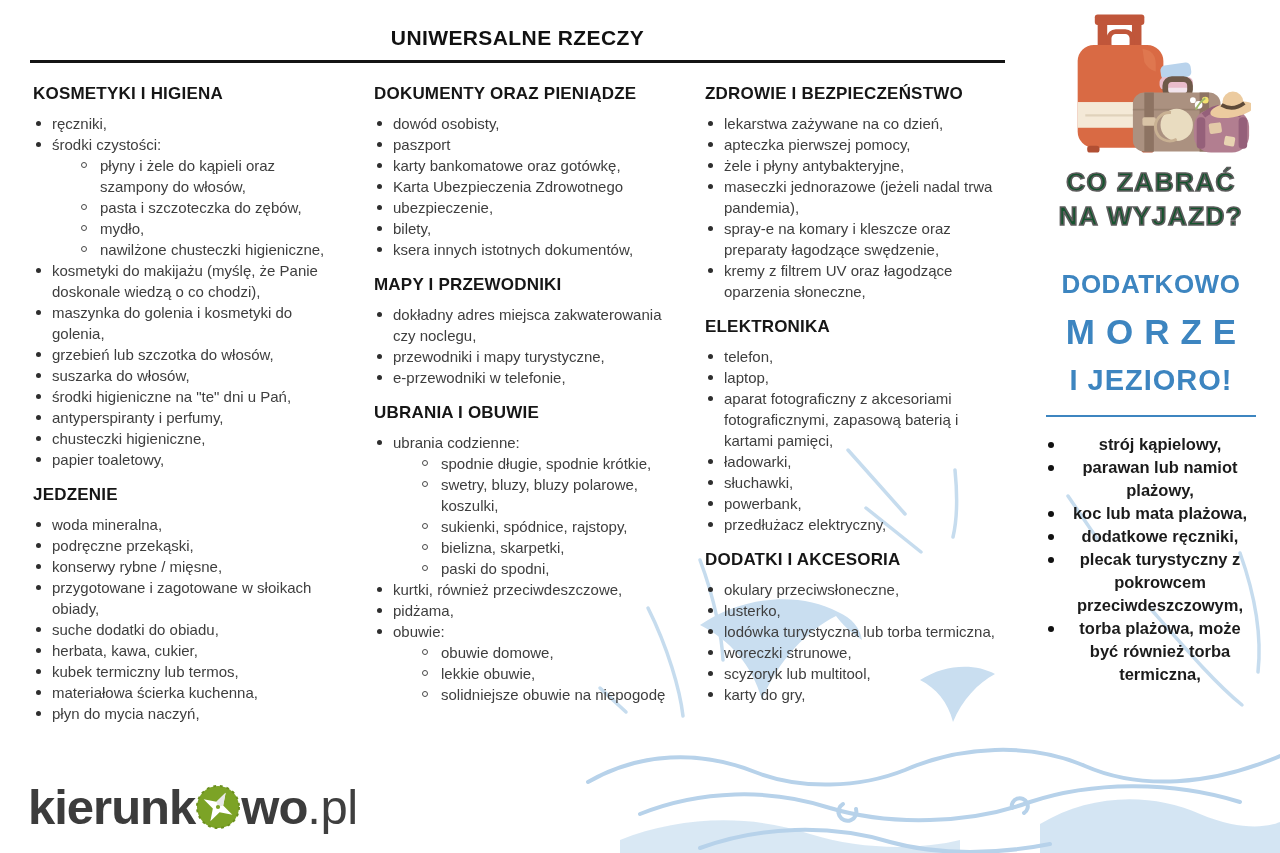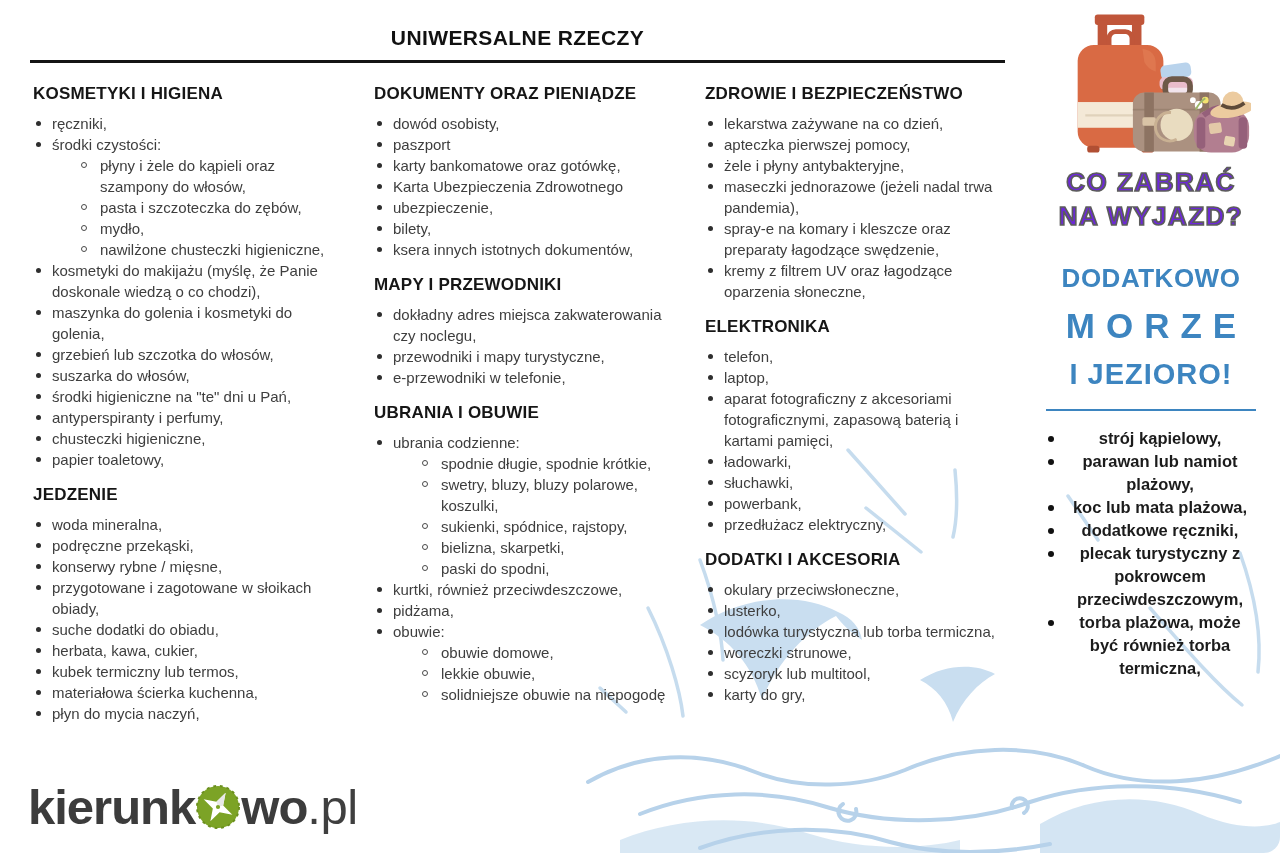--- a/index.html
+++ b/index.html
@@ -1,17 +1,17 @@
 <!DOCTYPE html>
 <html><head>
 <meta charset="utf-8">
 <style>
   html,body{margin:0;padding:0;background:#ffffff;}
   .page{position:relative;width:1280px;height:853px;background:#fff;overflow:hidden;
-        font-family:"Liberation Sans","DejaVu Sans",sans-serif;color:#3e3e3e;border-radius:16px;}
+        font-family:"Liberation Sans","DejaVu Sans",sans-serif;color:#3e3e3e;}
   .watermark{position:absolute;left:0;top:0;width:1280px;height:853px;z-index:0;}
 
   
   .header{position:absolute;left:30px;top:26px;width:975px;text-align:center;z-index:2;
           border-bottom:3.5px solid #141414;padding-bottom:10px;}
   .header h1{margin:0;font-size:21px;font-weight:800;color:#111;letter-spacing:.4px;}
 
   
   .columns{position:absolute;left:33px;top:84px;width:975px;z-index:2;
            display:grid;grid-template-columns:305px 295px 303px;column-gap:36px;}
@@ -22,22 +22,22 @@
   .li1::before{content:"";position:absolute;left:3px;top:8px;width:5px;height:5px;border-radius:50%;background:#2e2e2e;}
   .sub{margin:0 0 0 27px;}
   .li2{position:relative;padding-left:21px;font-size:15px;line-height:21px;color:#3e3e3e;}
   .li2::before{content:"";position:absolute;left:2px;top:7px;width:4px;height:4px;border-radius:50%;
                border:1.6px solid #4a4a4a;background:transparent;}
 
   
   .sidebar{position:absolute;left:1046px;top:8px;width:210px;z-index:2;text-align:center;}
   .luggage{width:200px;height:150px;margin:0 auto;display:block;}
   .outline-title{margin-top:8px;font-size:26px;font-weight:800;line-height:1.3;letter-spacing:1.5px;
-                 color:#6d28d9;-webkit-text-stroke:1.7px #5c5c5c;}
-  .promo{margin-top:24px;color:#3d85c0;font-weight:800;}
+                 color:#14532d;-webkit-text-stroke:1.7px #5c5c5c;}
+  .promo{margin-top:30px;color:#3d85c0;font-weight:800;}
   .promo .p1{font-size:26px;line-height:1.6;letter-spacing:.5px;}
   .promo .p2{font-size:26px;line-height:1.6;letter-spacing:.5px;}
   .promo .p3{font-size:35px;line-height:1.55;letter-spacing:11px;text-indent:11px;}
   .promo .p4{font-size:29px;line-height:1.5;letter-spacing:1px;}
   .divider{border:none;border-top:2.5px solid #3d85c0;margin:12px 0 16px;}
   .beach{list-style:none;margin:0;padding:0;text-align:center;}
   .beach li{position:relative;padding-left:18px;font-size:16.5px;font-weight:800;
             line-height:23px;color:#1b1b1b;}
   .beach li::before{content:"";position:absolute;left:2px;top:9px;width:6px;height:6px;border-radius:50%;background:#111;}
 

